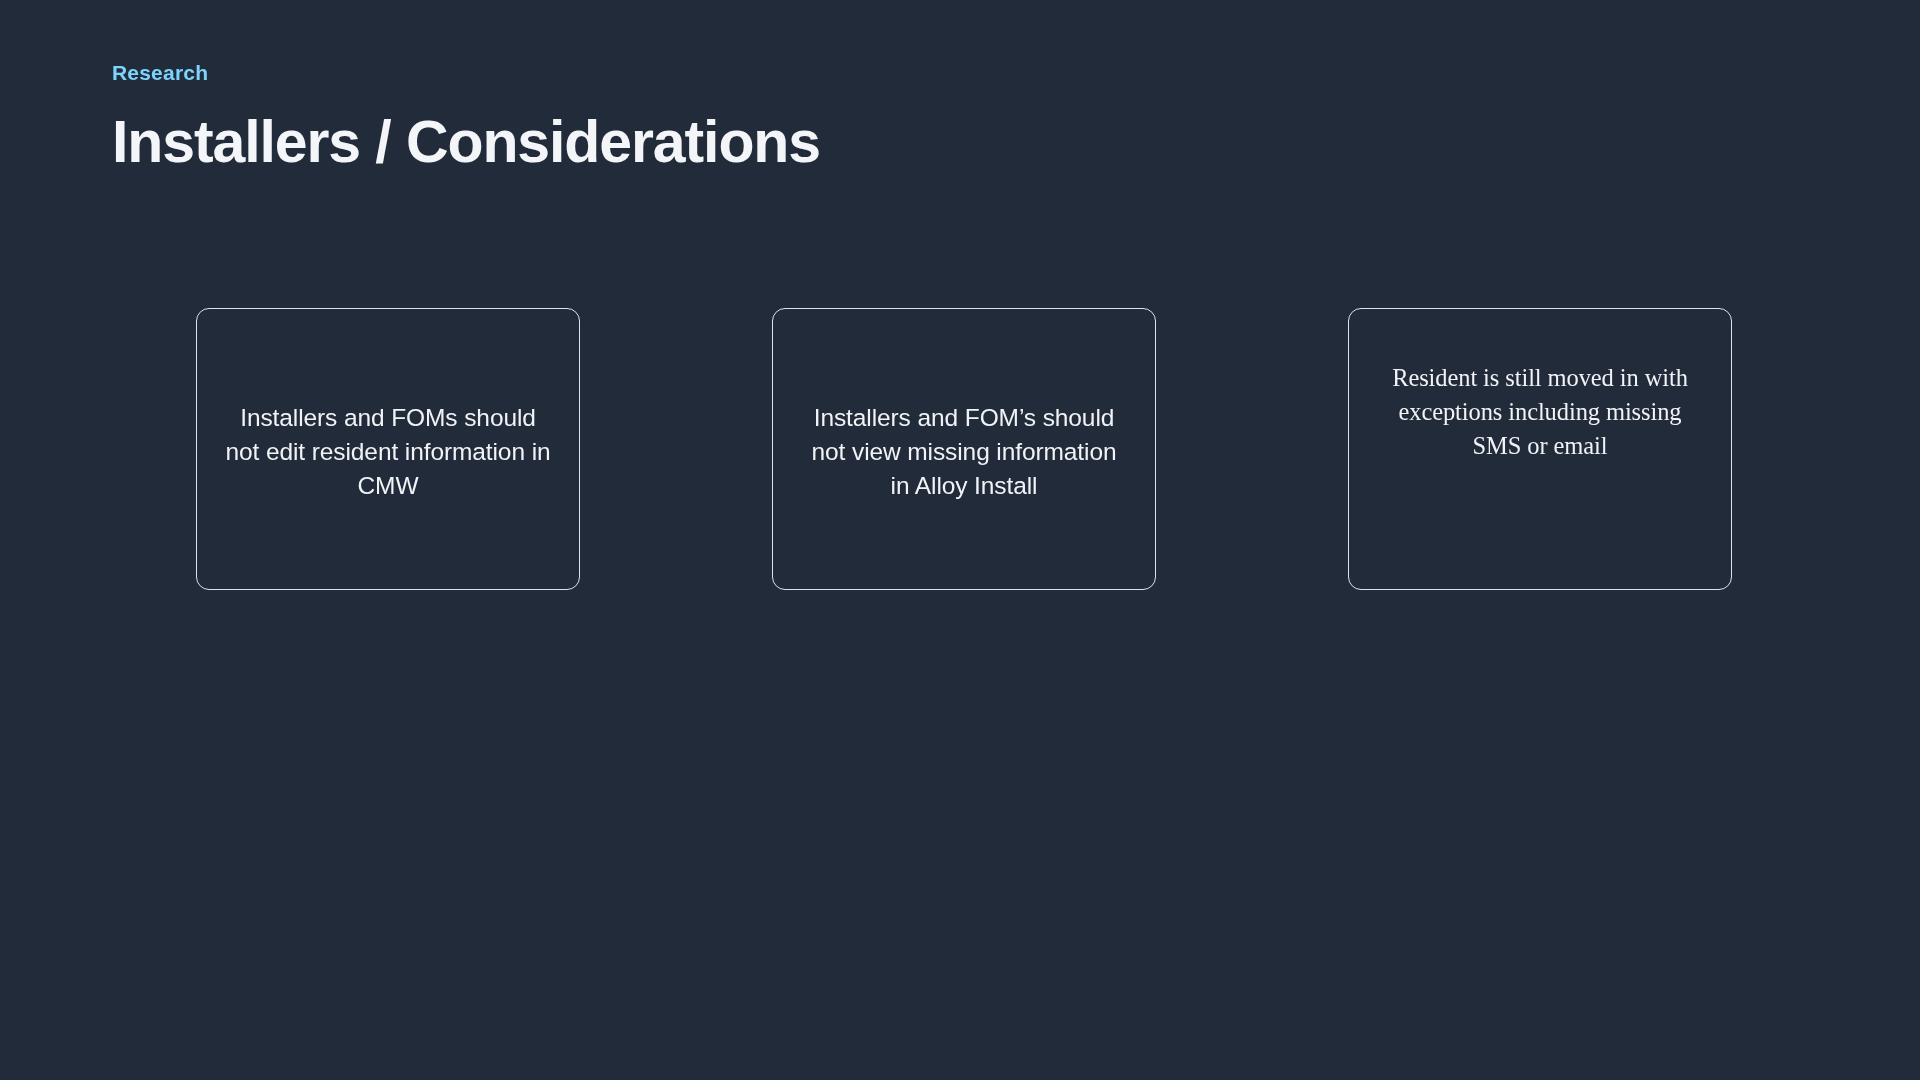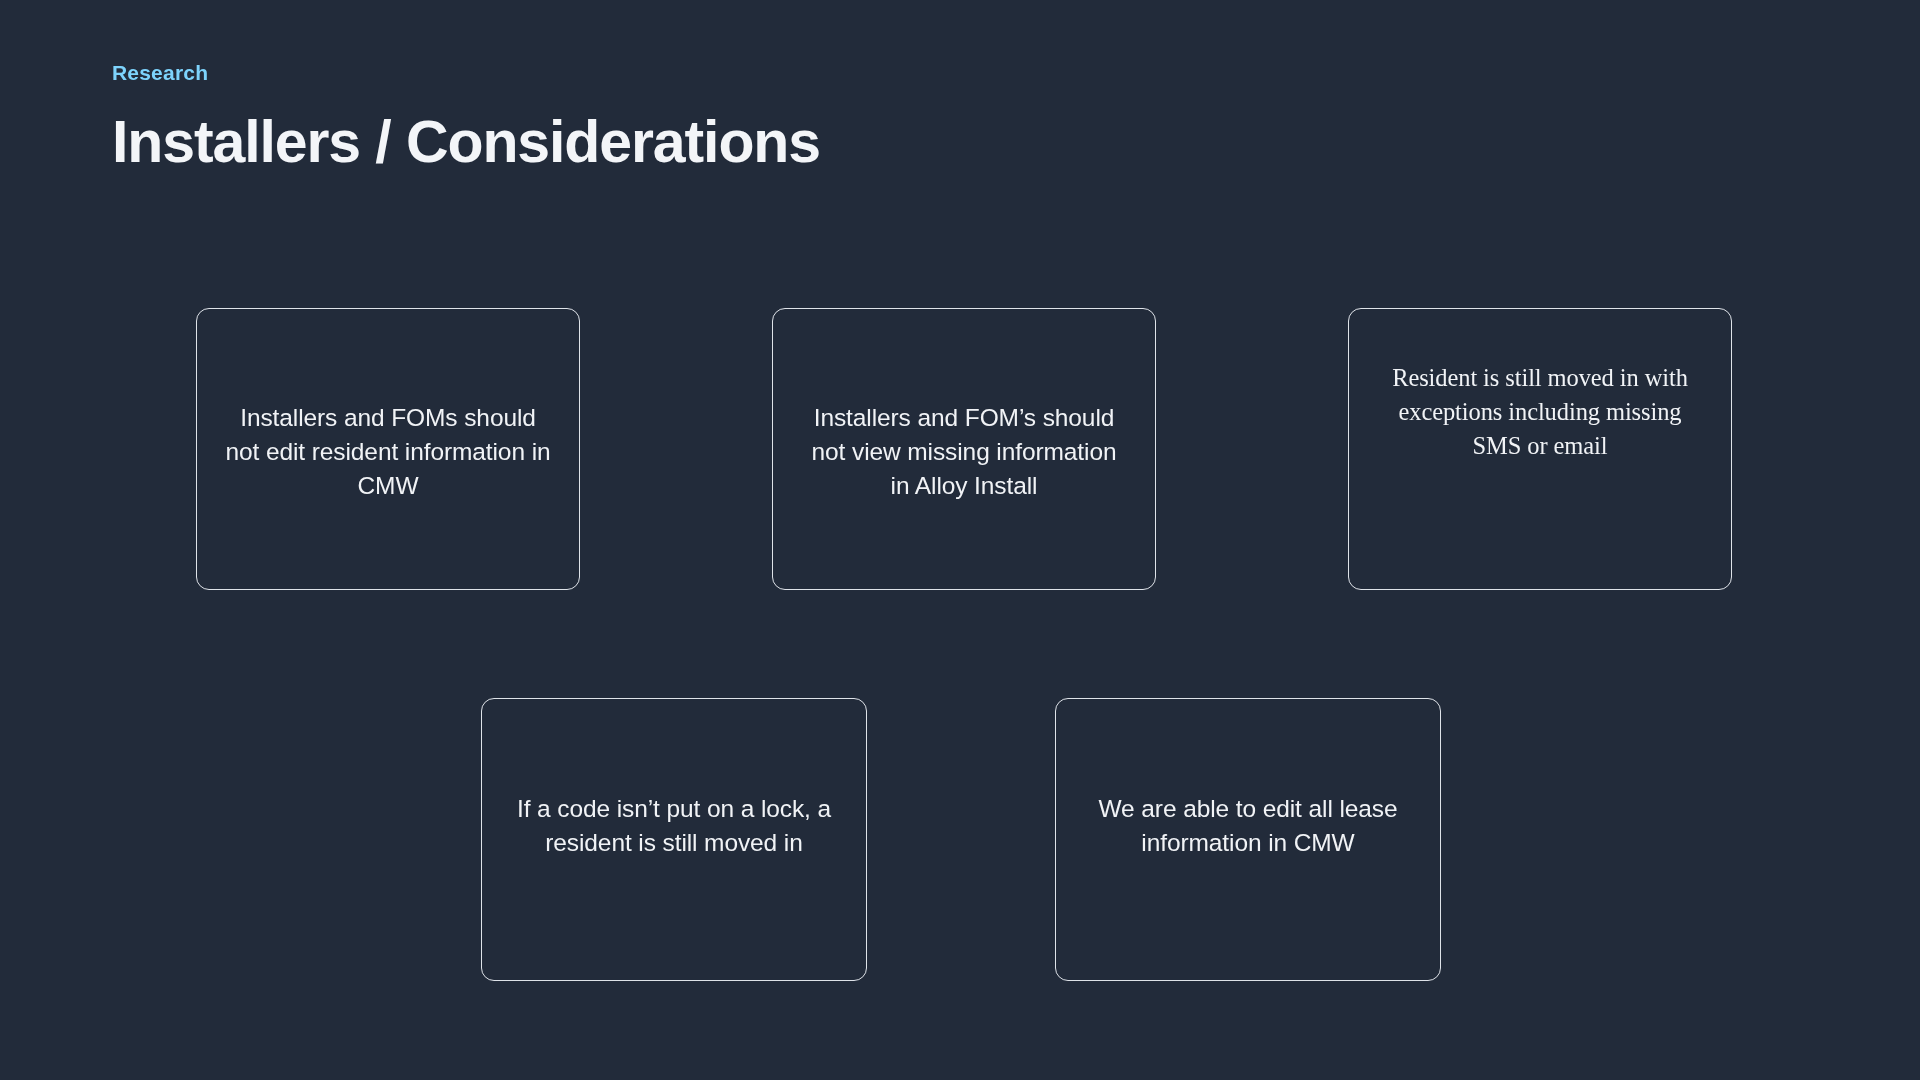--- a/index.html
+++ b/index.html
@@ -113,22 +113,14 @@
       <div class="card-text">Installers and FOMs should not edit resident information in CMW</div>
     </div>
     <div class="card">
       <div class="card-text">Installers and FOM’s should not view missing information in Alloy Install</div>
     </div>
     <div class="card">
       <div class="card-text card-3-text">Resident is still moved in with exceptions including missing SMS or email</div>
     </div>
   </div>
 
-  <div class="cards-row row-2">
-    <div class="card">
-      <div class="card-text">If a code isn’t put on a lock, a resident is still moved in</div>
-    </div>
-    <div class="card">
-      <div class="card-text">We are able to edit all lease information in CMW</div>
-    </div>
-  </div>
 
 </div>
 
 </body></html>

